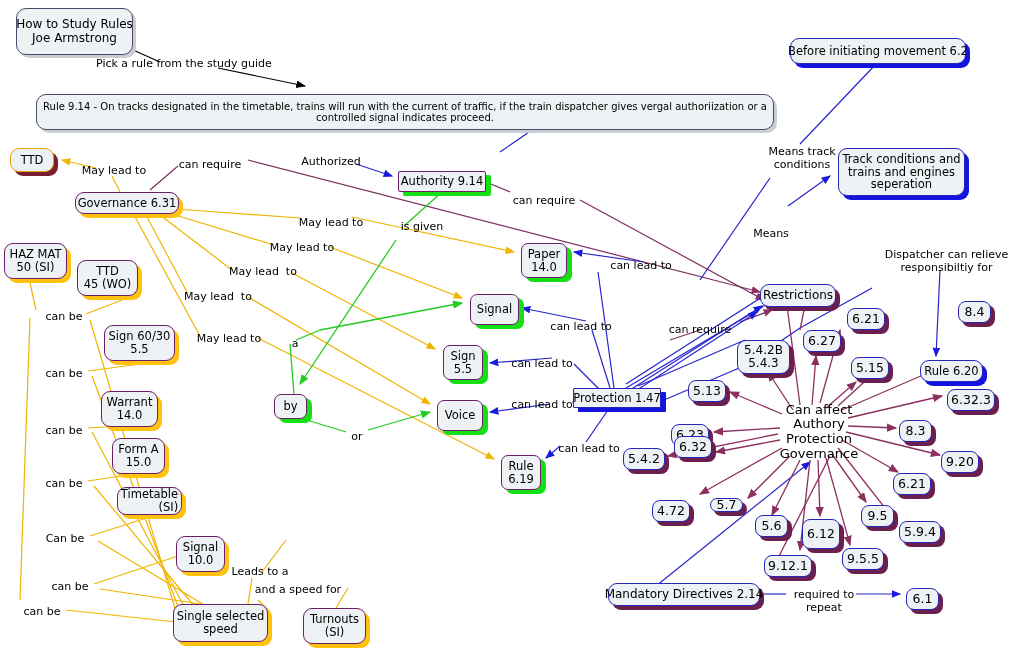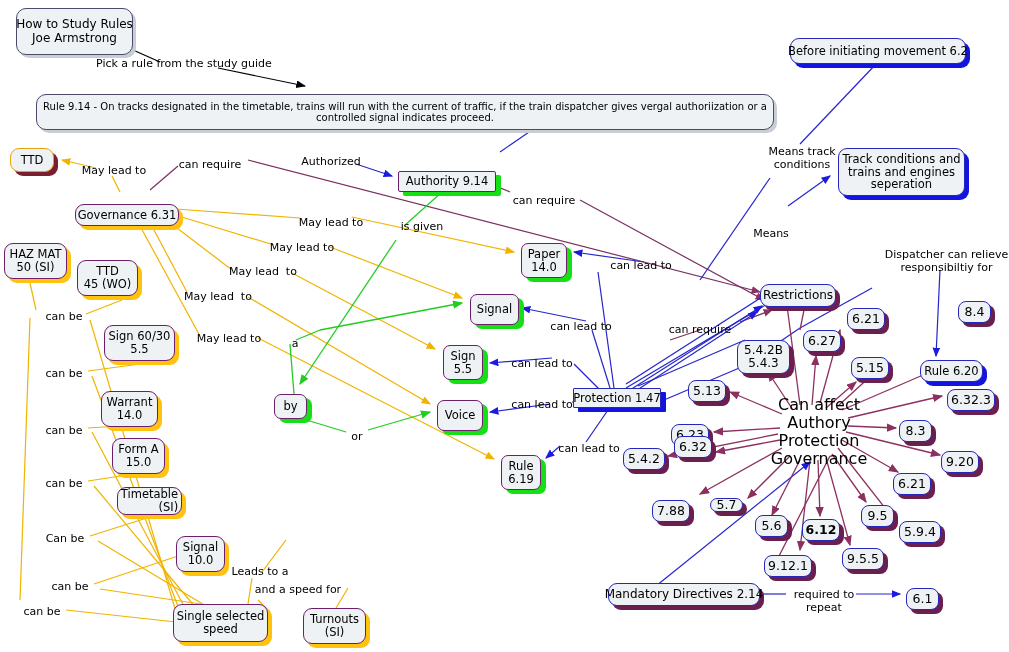--- a/index.html
+++ b/index.html
@@ -88,21 +88,21 @@
   .n-plain {
     border: 1.4px solid #4a4a6a;
     border-radius: 10px;
     box-shadow: 3px 3px 0 0 #c9ced4;
     font-size: 12px;
   }
   .n-naked {
     border: none;
     background: transparent;
     box-shadow: none;
-    font-size: 16px;
+    font-size: 13px;
   }
   .elabel {
     position: absolute;
     color: #000000;
     font-size: 11px;
     font-family: "DejaVu Sans", sans-serif;
     white-space: pre;
     text-align: center;
     line-height: 1.15;
     z-index: 6;
@@ -249,40 +249,40 @@
       <path d="M806,300 L800,330"></path>
     </g>
   </svg>
 
   <div id="node-layer">
       <div class="node n-plain" style="left: 16px; top: 8px; width: 117px; height: 47px; white-space: pre;">How to Study Rules
 Joe Armstrong</div>
       <div class="node n-plain" style="left: 36px; top: 94px; width: 738px; height: 36px; white-space: pre-wrap; font-size: 10px; padding: 2px 6px;">Rule 9.14 - On tracks designated in the timetable, trains will run with the current of traffic, if the train dispatcher gives vergal authoriization or a
 controlled signal indicates proceed.</div>
       <div class="node n-gold" style="left: 10px; top: 148px; width: 44px; height: 24px;">TTD</div>
-      <div class="node n-purple" style="left: 75px; top: 192px; width: 104px; height: 22px; margin-top: 12px;">Governance 6.31</div>
+      <div class="node n-purple" style="left: 75px; top: 192px; width: 104px; height: 22px;">Governance 6.31</div>
       <div class="node n-purple" style="left: 4px; top: 243px; width: 63px; height: 36px;">HAZ MAT
 50 (SI)</div>
       <div class="node n-purple" style="left: 77px; top: 260px; width: 61px; height: 36px;">TTD
 45 (WO)</div>
       <div class="node n-purple" style="left: 104px; top: 325px; width: 71px; height: 36px;">Sign 60/30
 5.5</div>
       <div class="node n-purple" style="left: 101px; top: 391px; width: 57px; height: 36px;">Warrant
 14.0</div>
       <div class="node n-purple" style="left: 112px; top: 438px; width: 53px; height: 36px;">Form A
 15.0</div>
       <div class="node n-purple" style="left: 117px; top: 487px; width: 65px; height: 28px; text-align: right;">Timetable
 (SI)</div>
       <div class="node n-purple" style="left: 176px; top: 536px; width: 49px; height: 36px;">Signal
 10.0</div>
       <div class="node n-purple" style="left: 173px; top: 604px; width: 95px; height: 38px;">Single selected
 speed</div>
       <div class="node n-purple" style="left: 303px; top: 608px; width: 63px; height: 36px;">Turnouts
 (SI)</div>
-      <div class="node n-green-sq" style="left: 398px; top: 171px; width: 98px; height: 21px;">Authority 9.14</div>
+      <div class="node n-green-sq" style="left: 398px; top: 171px; width: 88px; height: 21px;">Authority 9.14</div>
       <div class="node n-green" style="left: 521px; top: 243px; width: 46px; height: 35px;">Paper
 14.0</div>
       <div class="node n-green" style="left: 470px; top: 294px; width: 49px; height: 31px;">Signal</div>
       <div class="node n-green" style="left: 443px; top: 345px; width: 40px; height: 35px;">Sign
 5.5</div>
       <div class="node n-green" style="left: 274px; top: 394px; width: 33px; height: 25px;">by</div>
       <div class="node n-green" style="left: 437px; top: 400px; width: 46px; height: 31px;">Voice</div>
       <div class="node n-green" style="left: 501px; top: 455px; width: 40px; height: 35px;">Rule
 6.19</div>
       <div class="node n-blue-sq" style="left: 573px; top: 388px; width: 88px; height: 20px;">Protection 1.47</div>
@@ -303,24 +303,24 @@
       <div class="node n-naked" style="left: 782px; top: 407px; width: 74px; height: 50px;">Can affect
 Authory
 Protection
 Governance</div>
       <div class="node n-navy-sm" style="left: 899px; top: 420px; width: 33px; height: 22px;">8.3</div>
       <div class="node n-navy-sm" style="left: 671px; top: 424px; width: 38px; height: 22px;">6.23</div>
       <div class="node n-navy-sm" style="left: 623px; top: 448px; width: 42px; height: 22px;">5.4.2</div>
       <div class="node n-navy-sm" style="left: 674px; top: 436px; width: 38px; height: 22px;">6.32</div>
       <div class="node n-navy-sm" style="left: 941px; top: 451px; width: 38px; height: 22px;">9.20</div>
       <div class="node n-navy-sm" style="left: 893px; top: 473px; width: 38px; height: 22px;">6.21</div>
-      <div class="node n-navy-sm" style="left: 652px; top: 500px; width: 38px; height: 22px;">7.88</div>
+      <div class="node n-navy-sm" style="left: 652px; top: 500px; width: 38px; height: 22px;">4.72</div>
       <div class="node n-navy-sm" style="left: 710px; top: 498px; width: 33px; height: 14px;">5.7</div>
       <div class="node n-navy-sm" style="left: 755px; top: 515px; width: 33px; height: 22px;">5.6</div>
-      <div class="node n-navy-sm" style="left: 802px; top: 519px; width: 38px; height: 22px; font-weight: bold;">6.12</div>
+      <div class="node n-navy-sm" style="left: 802px; top: 519px; width: 38px; height: 30px;">6.12</div>
       <div class="node n-navy-sm" style="left: 861px; top: 505px; width: 33px; height: 22px;">9.5</div>
       <div class="node n-navy-sm" style="left: 899px; top: 521px; width: 42px; height: 22px;">5.9.4</div>
       <div class="node n-navy-sm" style="left: 764px; top: 555px; width: 48px; height: 22px;">9.12.1</div>
       <div class="node n-navy-sm" style="left: 842px; top: 548px; width: 42px; height: 22px;">9.5.5</div>
       <div class="node n-navy" style="left: 608px; top: 583px; width: 152px; height: 23px;">Mandatory Directives 2.14</div>
       <div class="node n-navy-sm" style="left: 906px; top: 588px; width: 33px; height: 22px;">6.1</div>
     </div>
 
   <div id="label-layer">
       <div class="elabel" style="left: 96px; top: 58px; width: 170px;">Pick a rule from the study guide</div>

